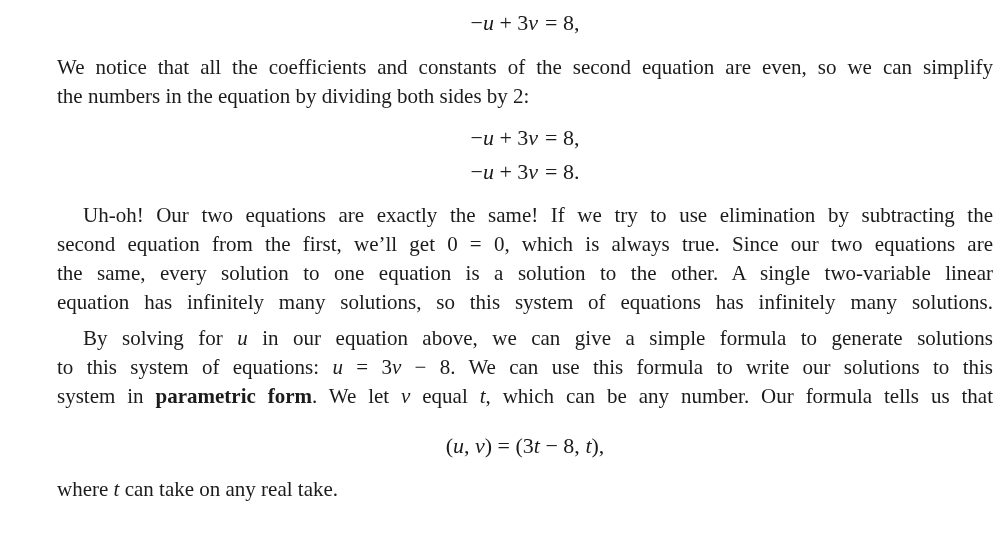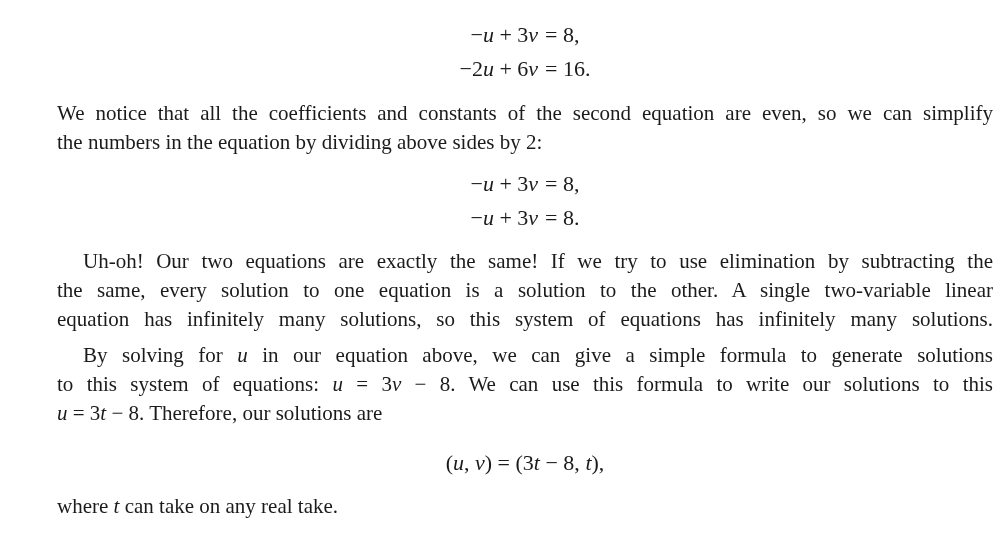--- a/index.html
+++ b/index.html
@@ -4,21 +4,21 @@
 <style>
   * { box-sizing: border-box; }
   html, body {
     margin: 0; padding: 0;
     background: var(--bg, #ffffff);
   }
   .page {
     position: relative;
     width: 1004px; height: 556px;
     overflow: hidden;
-    padding: 18px 11px 0 57px;
+    padding: 6px 11px 0 57px;
     background: var(--bg, #ffffff);
     color: var(--ink, #1b1b1b);
     font-family: "Liberation Serif", "DejaVu Serif", serif;
     border-radius: 14px;
   }
   
   .para { font-size: 21px; }
   .line { line-height: 29px; height: 29px; white-space: nowrap; }
   .line.ind { padding-left: 26px; }
   .seg-n { font-style: normal; }
@@ -41,52 +41,49 @@
 </head>
 <body>
 
 <div class="page">
 
   <div class="eqblock eb1">
     <div class="eqrow">
       <div class="eql"><span><span class="seg-n">−</span><span class="seg-i">u</span><span class="seg-n"> + 3</span><span class="seg-i">v</span></span></div>
       <div class="eqr"><span><span class="seg-n">= 8,</span></span></div>
     </div>
-    <div class="eqrow">
-      <div class="eql"><span><span class="seg-n">−2</span><span class="seg-i">u</span><span class="seg-n"> + 6</span><span class="seg-i">v</span></span></div>
-      <div class="eqr"><span><span class="seg-n">= 16.</span></span></div>
-    </div>
   </div>
 
   <div class="para p1">
     <div class="line j" style="word-spacing: 5.71691px;"><span><span class="seg-n">We notice that all the coefficients and constants of the second equation are even, so we can simplify</span></span></div>
-    <div class="line"><span><span class="seg-n">the numbers in the equation by dividing above sides by 2:</span></span></div>
+    <div class="line"><span><span class="seg-n">the numbers in the equation by dividing both sides by 2:</span></span></div>
   </div>
 
   <div class="eqblock eb2">
     <div class="eqrow">
       <div class="eql"><span><span class="seg-n">−</span><span class="seg-i">u</span><span class="seg-n"> + 3</span><span class="seg-i">v</span></span></div>
       <div class="eqr"><span><span class="seg-n">= 8,</span></span></div>
     </div>
     <div class="eqrow">
       <div class="eql"><span><span class="seg-n">−</span><span class="seg-i">u</span><span class="seg-n"> + 3</span><span class="seg-i">v</span></span></div>
       <div class="eqr"><span><span class="seg-n">= 8.</span></span></div>
     </div>
   </div>
 
   <div class="para p2">
     <div class="line ind j" style="word-spacing: 7.30566px;"><span><span class="seg-n">Uh-oh! Our two equations are exactly the same! If we try to use elimination by subtracting the</span></span></div>
+    <div class="line j" style="word-spacing: 6.92274px;"><span><span class="seg-n">second equation from the first, we’ll get 0 = 0, which is always true. Since our two equations are</span></span></div>
     <div class="line j" style="word-spacing: 9.21875px;"><span><span class="seg-n">the same, every solution to one equation is a solution to the other. A single two-variable linear</span></span></div>
     <div class="line j" style="word-spacing: 9.58774px;"><span><span class="seg-n">equation has infinitely many solutions, so this system of equations has infinitely many solutions.</span></span></div>
   </div>
 
   <div class="para p3">
     <div class="line ind j" style="word-spacing: 9.23438px;"><span><span class="seg-n">By solving for </span><span class="seg-i">u</span><span class="seg-n"> in our equation above, we can give a simple formula to generate solutions</span></span></div>
     <div class="line j" style="word-spacing: 8.06797px;"><span><span class="seg-n">to this system of equations: </span><span class="seg-i">u</span><span class="seg-n"> = 3</span><span class="seg-i">v</span><span class="seg-n"> − 8. We can use this formula to write our solutions to this</span></span></div>
-    <div class="line"><span><span class="seg-i">u</span><span class="seg-n"> = 3</span><span class="seg-i">t</span><span class="seg-n"> − 8. Therefore, our solutions are</span></span></div>
+    <div class="line j" style="word-spacing: 6.65885px;"><span><span class="seg-n">system in </span><span class="seg-b">parametric form</span><span class="seg-n">. We let </span><span class="seg-i">v</span><span class="seg-n"> equal </span><span class="seg-i">t</span><span class="seg-n">, which can be any number. Our formula tells us that</span></span></div>
   </div>
 
   <div class="eqcenter eb3"><span><span class="seg-n">(</span><span class="seg-i">u</span><span class="seg-n">, </span><span class="seg-i">v</span><span class="seg-n">) = (3</span><span class="seg-i">t</span><span class="seg-n"> − 8, </span><span class="seg-i">t</span><span class="seg-n">),</span></span></div>
 
   <div class="para p4">
     <div class="line"><span><span class="seg-n">where </span><span class="seg-i">t</span><span class="seg-n"> can take on any real take.</span></span></div>
   </div>
 
 </div>
 

